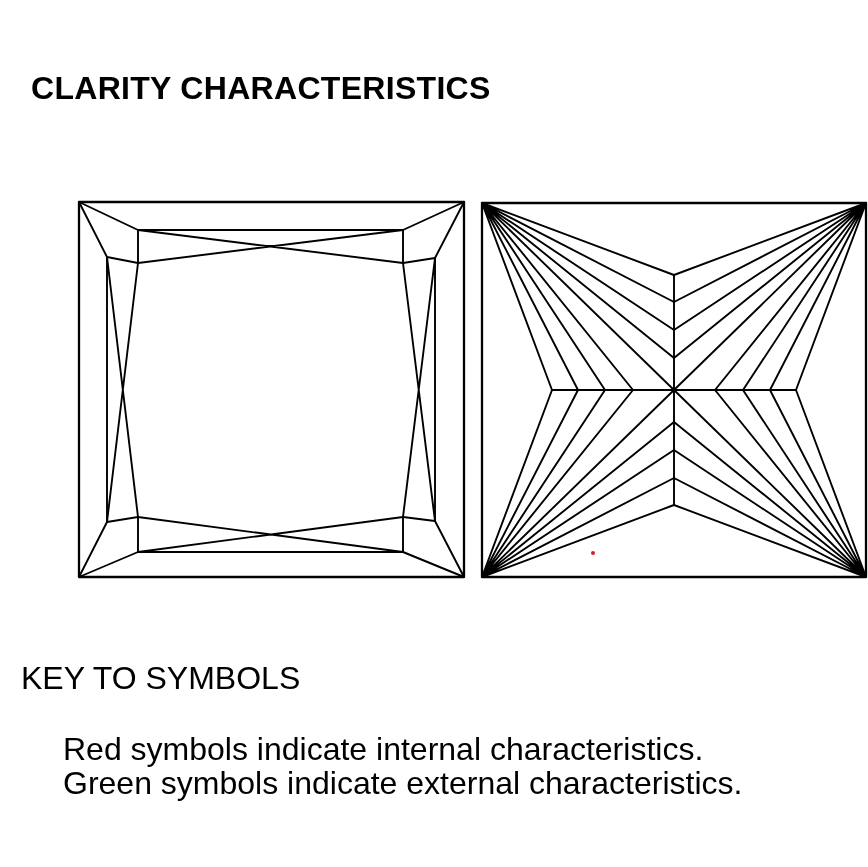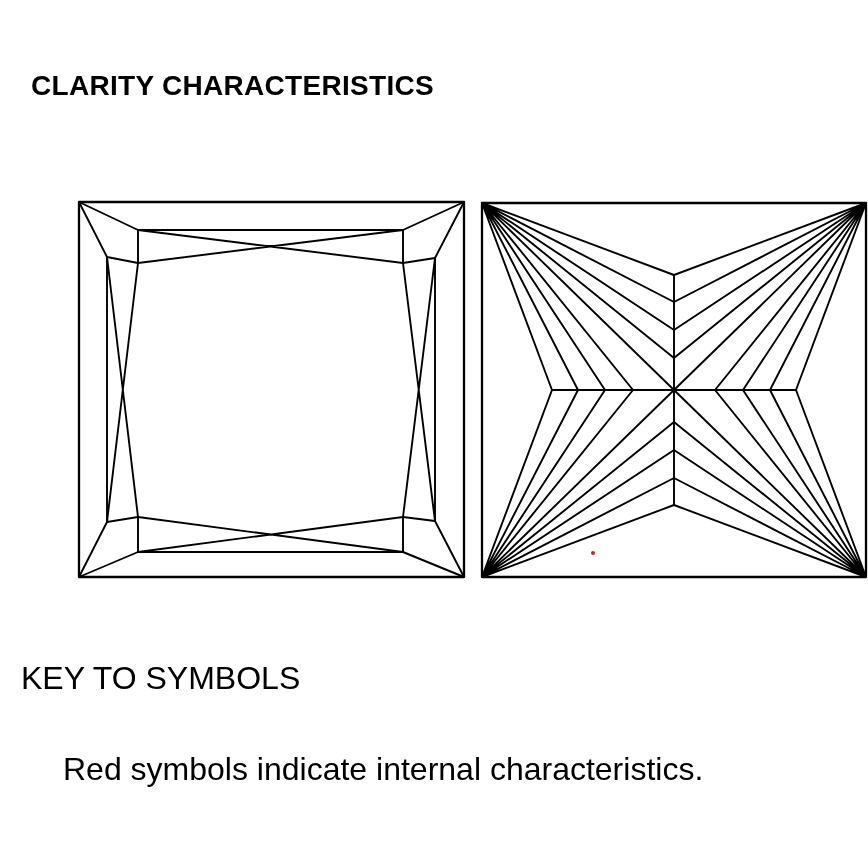--- a/index.html
+++ b/index.html
@@ -7,21 +7,21 @@
     width: 868px; height: 867px;
     background: #ffffff;
     font-family: "Liberation Sans", sans-serif;
     color: #000000;
     position: relative;
     overflow: hidden;
   }
   .page-title {
     position: absolute;
     left: 31px; top: 70px;
-    font-size: 28px;
+    font-size: 32px;
     font-weight: bold;
     letter-spacing: 0.3px;
     white-space: nowrap;
   }
   .diagram-svg {
     position: absolute;
     left: 0; top: 0;
     width: 868px; height: 867px;
   }
   .diagram-svg path {
@@ -38,21 +38,20 @@
     font-size: 32px;
     font-weight: normal;
     white-space: nowrap;
   }
   .key-lines {
     position: absolute;
     left: 63px; top: 732px;
     font-size: 32px;
     line-height: 34px;
     white-space: nowrap;
-    margin-top: 20px;
   }
 </style>
 </head>
 <body>
 
 <div class="page-title">CLARITY CHARACTERISTICS</div>
 
 <svg class="diagram-svg" viewBox="0 0 868 867" xmlns="http://www.w3.org/2000/svg">
 
   <g>
@@ -108,13 +107,14 @@
       M866,577 L715,390 M866,577 L743,390 M866,577 L770,390 M866,577 L796,390"></path>
 
     <circle cx="593" cy="553" r="2" fill="#cc2222"></circle>
   </g>
 </svg>
 
 <div class="key-heading">KEY TO SYMBOLS</div>
 
 <div class="key-lines">
   <div>Red symbols indicate internal characteristics.</div>
+  <div>Green symbols indicate external characteristics.</div>
 </div>
 
 </body></html>

